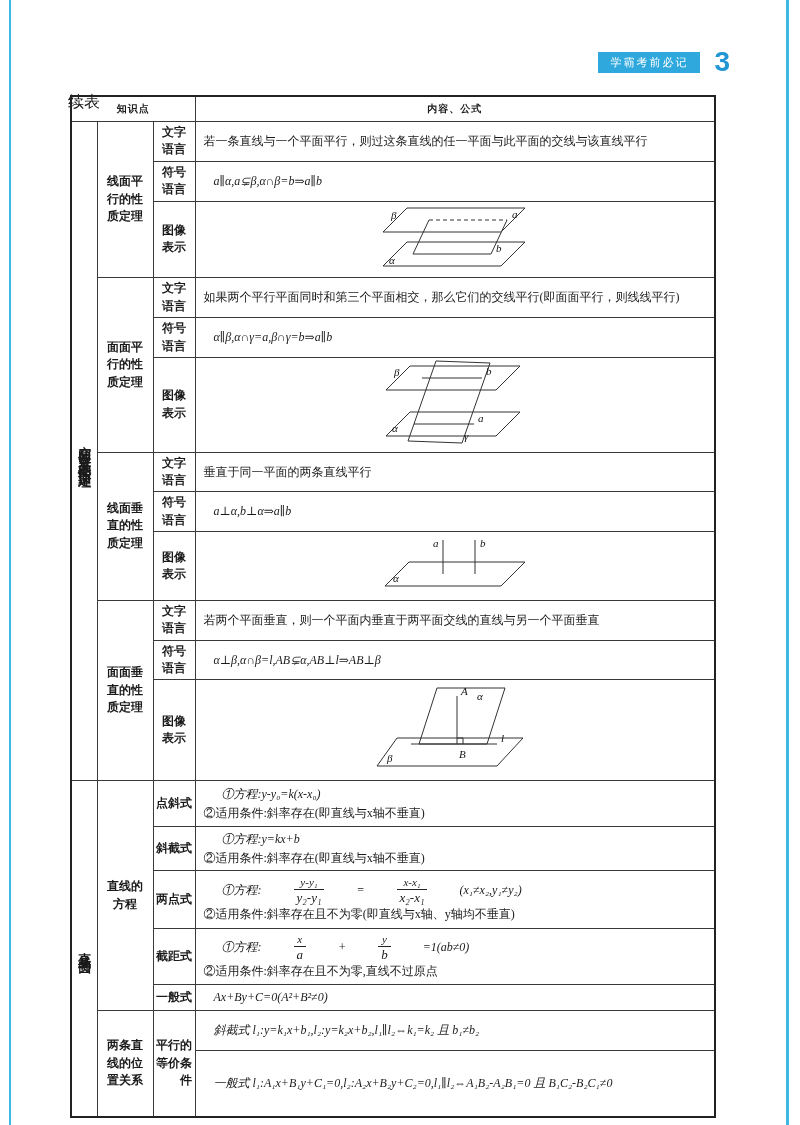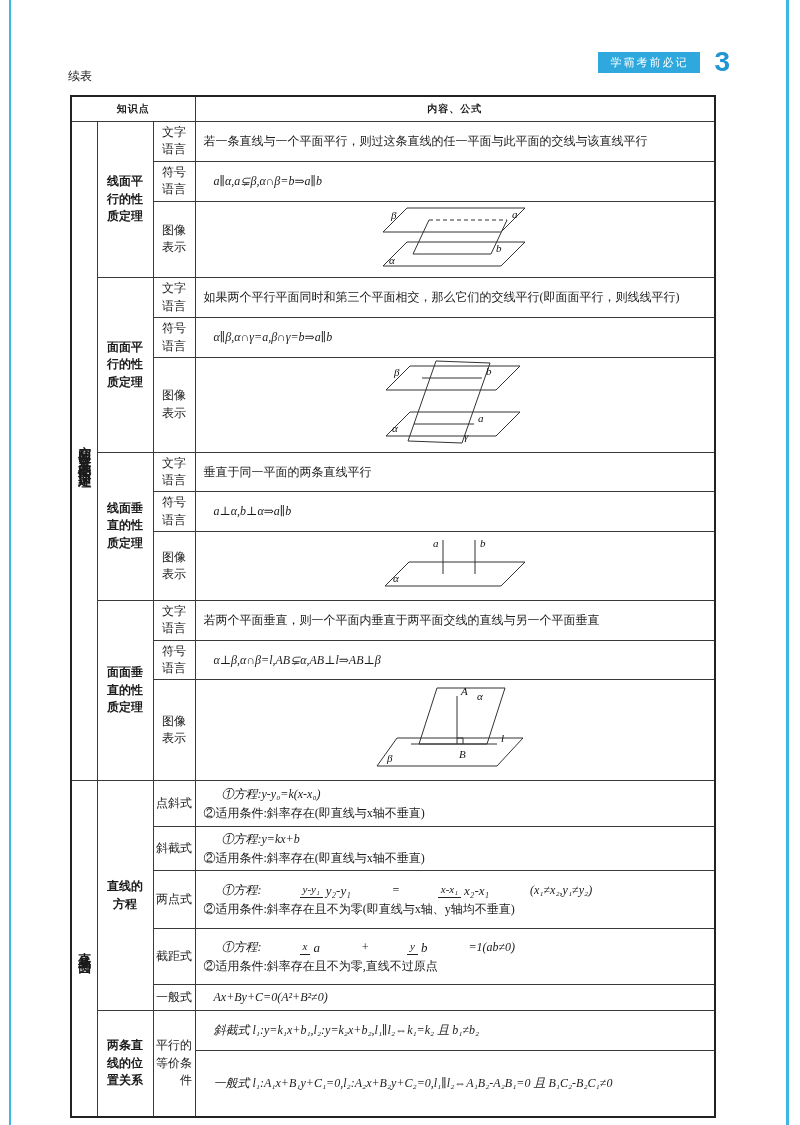--- a/index.html
+++ b/index.html
@@ -8,44 +8,44 @@
   .edge { position:absolute; top:0; bottom:0; background:#3db7e4; }
   .edge.left  { left:9px;  width:2px; }
   .edge.right { right:11px; width:3px; }
 
   .header { position:absolute; top:48px; right:70px; display:flex; align-items:center; gap:14px; }
   .badge { background:#2ea8dd; color:#fff; font-size:11px; letter-spacing:2px;
            padding:3px 12px; font-family:Liberation Mono, monospace; }
   .pagenum { color:#2196d4; font-size:28px; font-weight:bold;
              font-family:"Liberation Sans",sans-serif; line-height:1; }
 
-  .continued { position:absolute; left:68px; top:68px; font-size:12px; }
+  .continued { position:absolute; left:68px; top:92px; font-size:16px; }
 
   table.main { position:absolute; left:70px; top:95px; width:644px;
                border-collapse:collapse; table-layout:fixed; }
   table.main { border:2px solid #222; }
   td { border:1px solid #3a3a3a; vertical-align:middle; font-size:12px; }
   col.c1 { width:26px; } col.c2 { width:56px; } col.c3 { width:42px; } col.c4 { width:520px; }
 
   .th { font-weight:bold; text-align:center; font-size:10px; height:22px; letter-spacing:1px; }
   .vcell { text-align:center; }
   .vtitle { writing-mode:vertical-lr; text-orientation:upright; margin:0 auto;
             font-weight:bold; font-size:13px; letter-spacing:3px; }
   .gname { text-align:center; font-weight:bold; padding:2px 1px; }
   .gname div { width:3em; margin:16px auto; line-height:1.45; text-align:center; }
-  .lbl { text-align:center; font-weight:normal; padding:2px 1px; }
+  .lbl { text-align:center; font-weight:bold; padding:2px 1px; }
   .lbl div { width:2em; margin:0 auto; line-height:1.45; text-align:center; }
   .lbl.wide div { width:3em;text-align:right; }
   .cnt { padding:3px 8px; line-height:1.55; }
   .math { font-style:italic;padding-left:18px; }
   .diag { text-align:center; padding:2px; }
 
   .fline { display:flex; align-items:center; gap:18px; flex-wrap:wrap; }
-  .frac { display:inline-flex; flex-direction:row; text-align:center;
-          vertical-align:middle; margin:0 20px; }
+  .frac { display:inline-flex; flex-direction:column; text-align:center;
+          vertical-align:middle; margin:0 14px; }
   .frac .num { display:block; border-bottom:1px solid #222; padding:0 3px;
                line-height:1.2; font-size:11px; }
   .frac .den { display:block; padding:0 3px; line-height:1.2; font-size:13px; }
 
   svg .pl { fill:none; stroke:#333; stroke-width:1; }
   svg .ln { stroke:#333; stroke-width:1; fill:none; }
   svg .dash { stroke-dasharray:4 3; }
   svg text { font-size:11px; font-style:italic; fill:#111;
              font-family:"Liberation Serif","DejaVu Serif",serif; }
 </style>

